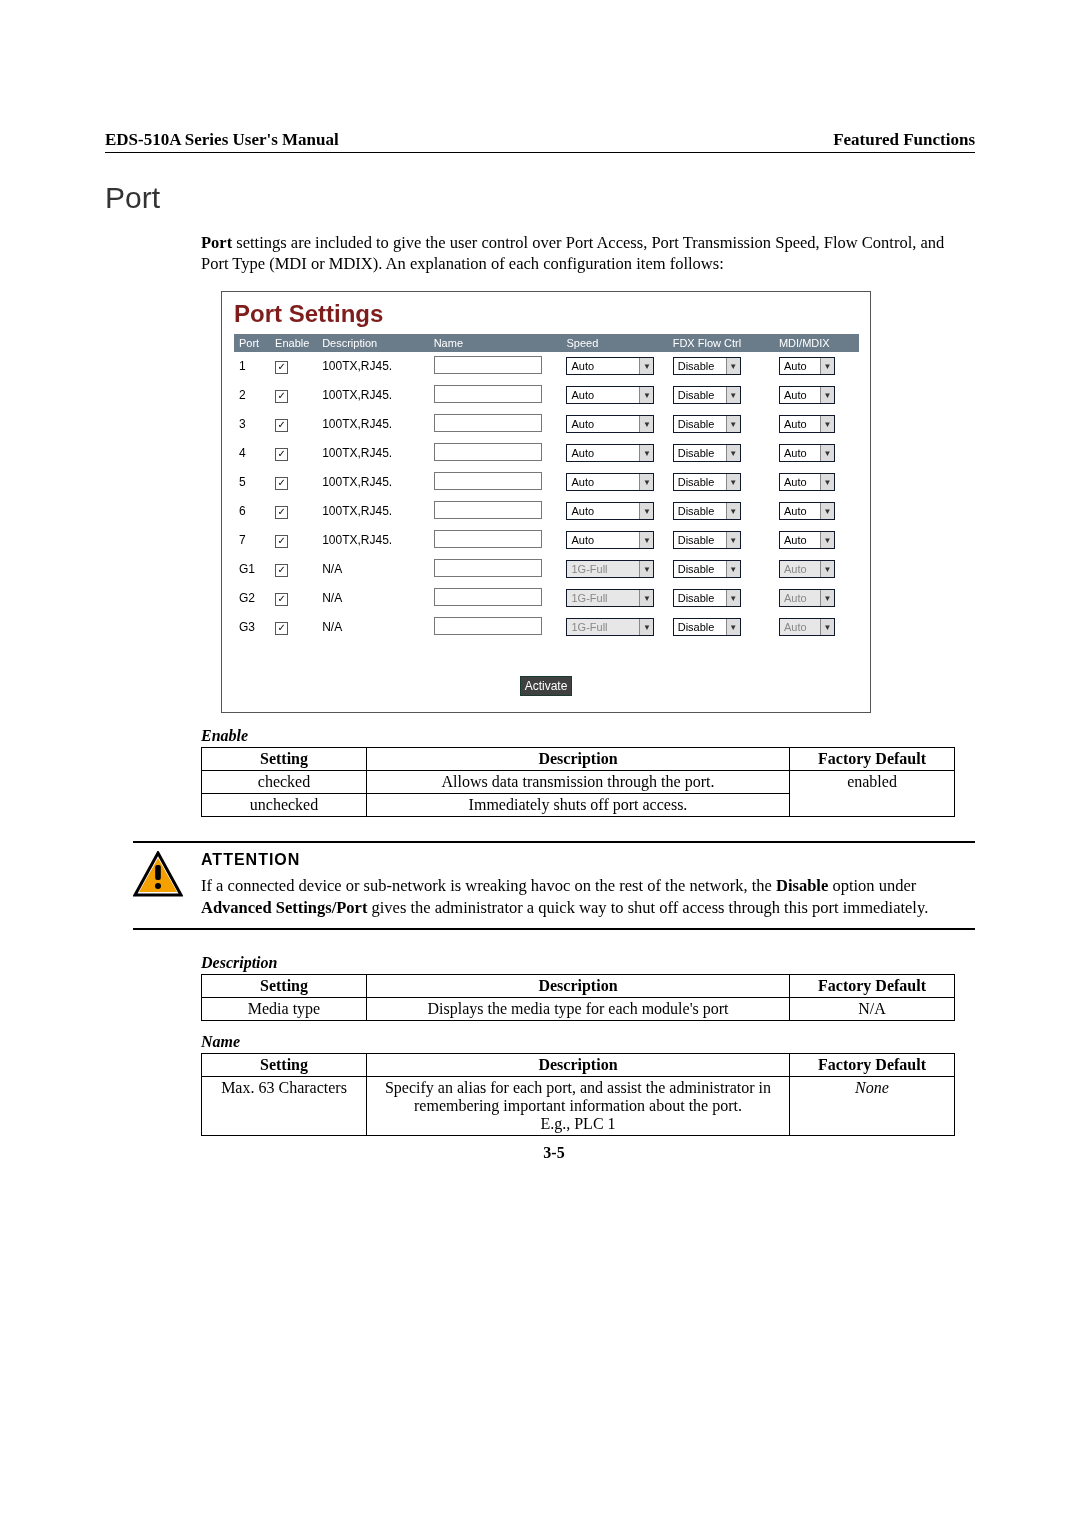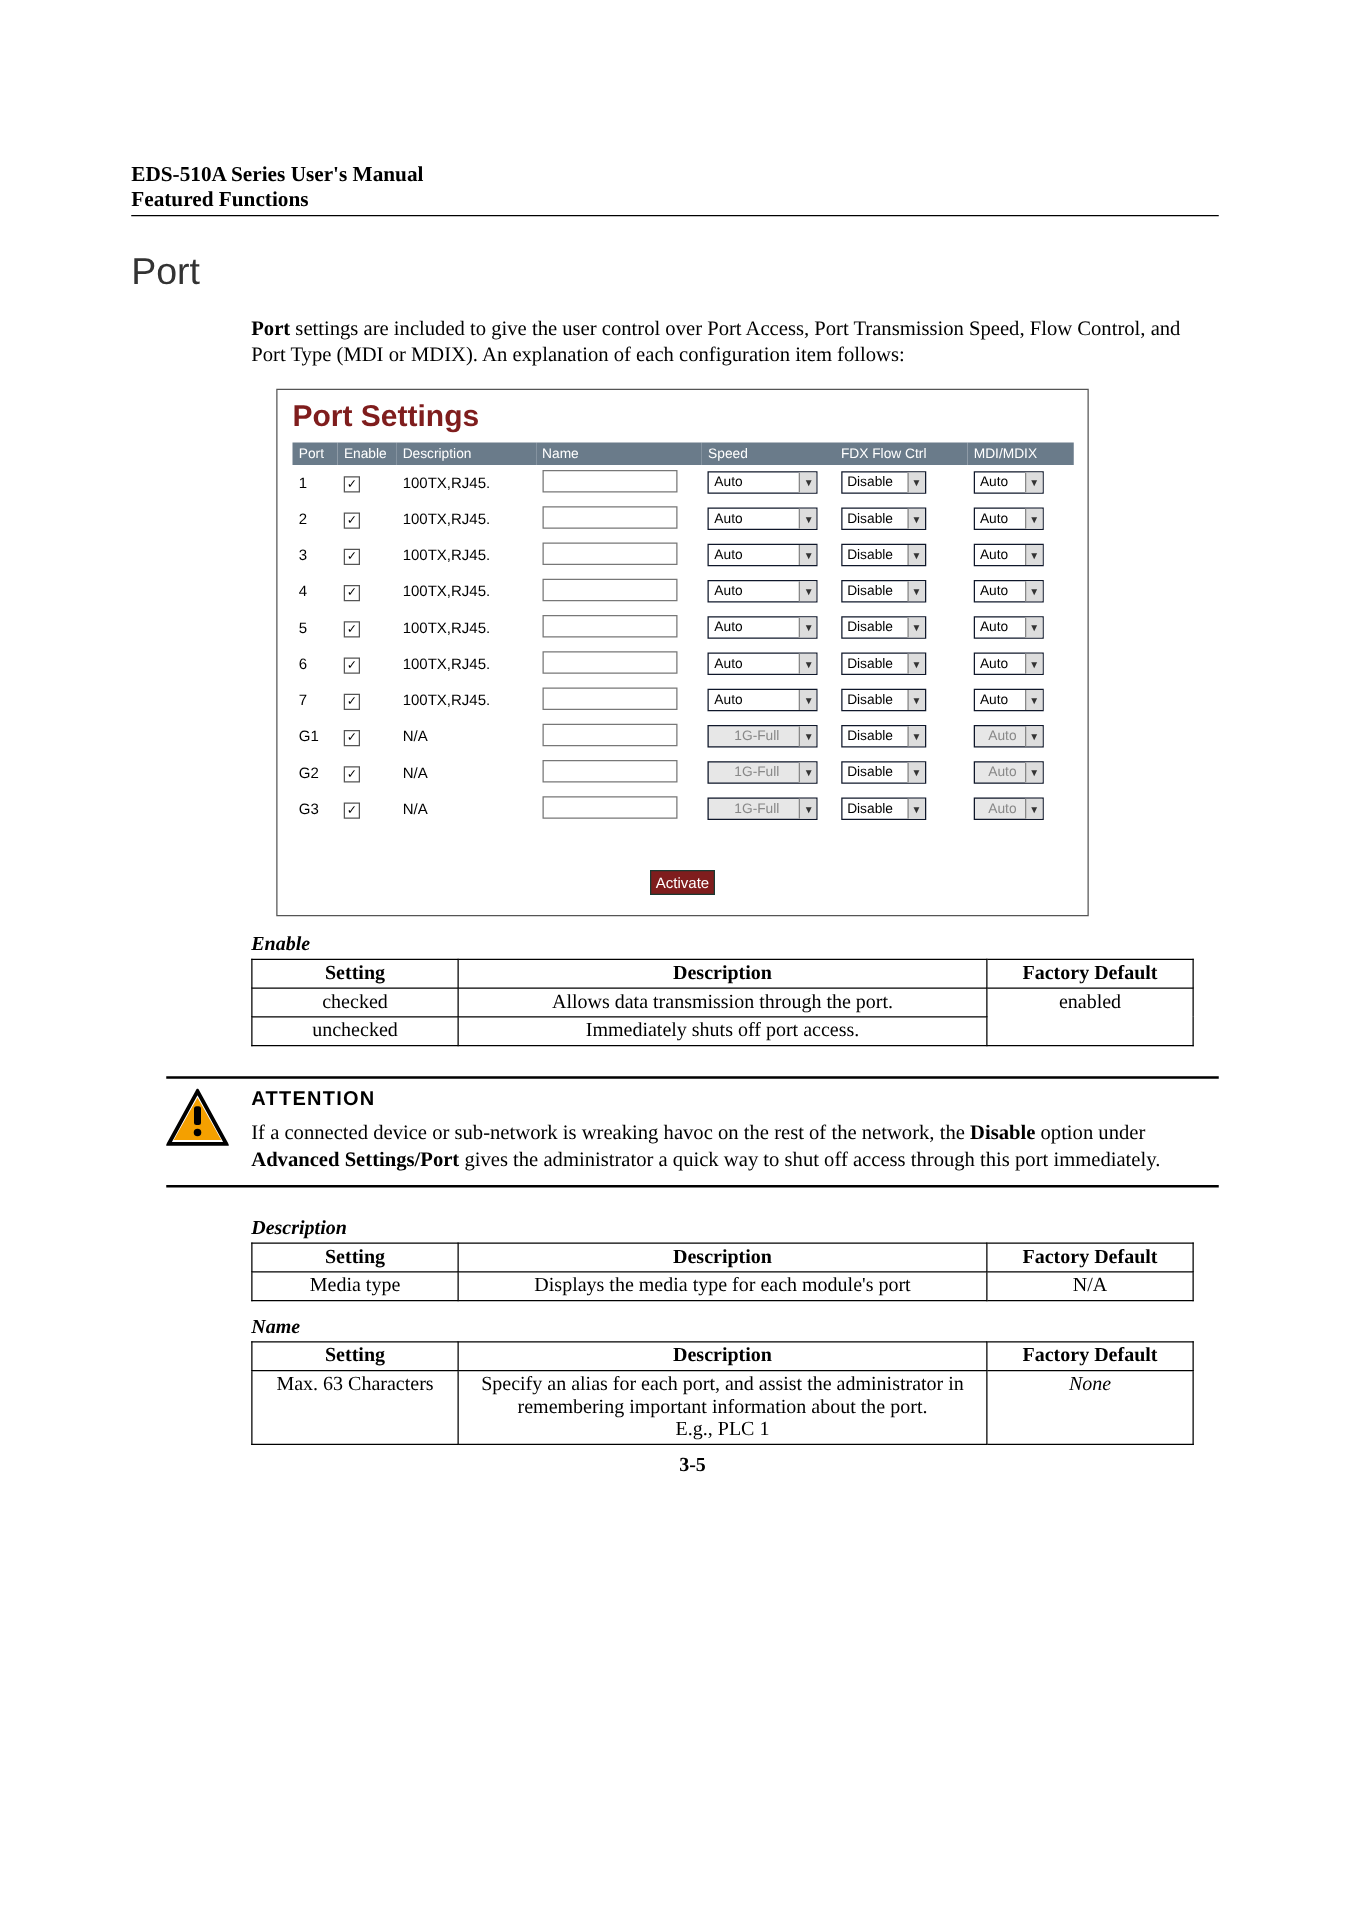--- a/index.html
+++ b/index.html
@@ -14,21 +14,20 @@
   .page {
     padding: 130px 105px 60px 105px;
     position: relative;
   }
   .hdr {
     display: flex;
     justify-content: space-between;
     border-bottom: 1.5px solid #000;
     padding-bottom: 2px;
     margin-bottom: 28px;
-    flex-direction: column;
   }
   .hdr .left { font-weight: bold; font-size: 17px; }
   .hdr .right { font-weight: bold; font-size: 17px; }
   .h-port {
     font-family: Arial, Helvetica, sans-serif;
     font-size: 30px;
     font-weight: 400;
     color: #333;
     margin: 0 0 12px 0;
   }
@@ -93,36 +92,36 @@
     border: 1px solid #0f172a;
     background: #fff;
     height: 18px;
     display: inline-flex;
     align-items: center;
     font-size: 11px;
     position: relative;
     padding: 0 14px 0 4px;
     color: #000;
   }
-  .sel.disabled { background: #e7e7e7; color: #888; justify-content: center; }
+  .sel.disabled { background: #e7e7e7; color: #888; }
   .sel .caret {
     position: absolute; right: 0; top: 0;
     width: 14px; height: 100%;
     border-left: 1px solid #888;
     background: #ddd;
     display: flex; align-items: center; justify-content: center;
     font-size: 8px; color: #333;
   }
   .sel-speed { width: 88px; }
   .sel-fdx { width: 68px; }
   .sel-mdi { width: 56px; }
   .activate-row { text-align: center; margin-top: 34px; }
   .btn-activate {
     display: inline-block;
-    background: #7f1d1d;
+    background: #404040;
     color: #fff;
     font-family: Arial, Helvetica, sans-serif;
     font-size: 12px;
     padding: 2px 4px;
     border: 1px solid #1a3a32;
   }
   .field-heading {
     font-style: italic;
     font-weight: bold;
     font-family: "Times New Roman", serif;

